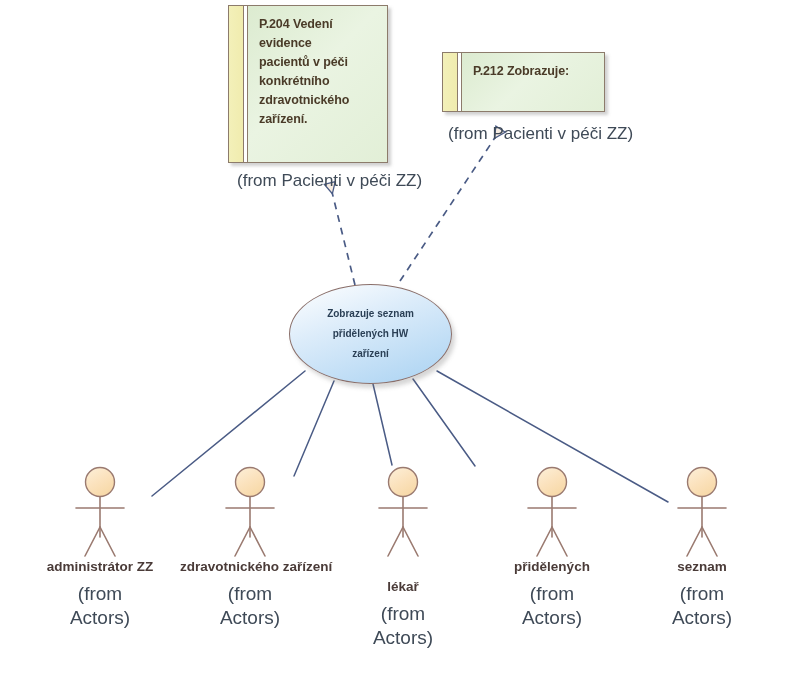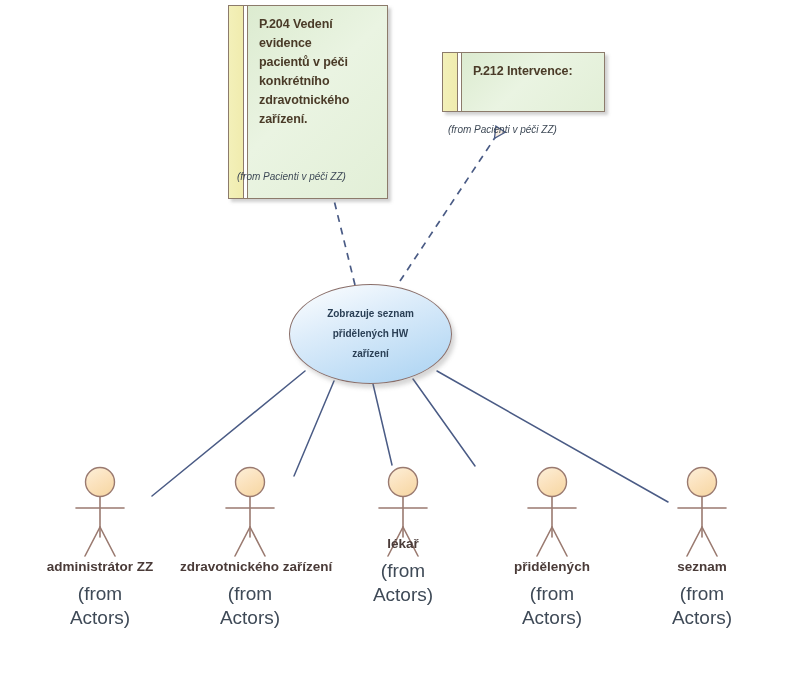--- a/index.html
+++ b/index.html
@@ -55,22 +55,21 @@
     font-size: 12.5px;
     font-weight: bold;
     color: #4a3b28;
     line-height: 19px;
     letter-spacing: -0.1px;
     white-space: pre-line;
   }
 
   .from-label {
     position: absolute;
-    font-size: 10px;
-    font-style: italic;
+    font-size: 17px;
     color: #3f4a57;
     white-space: nowrap;
   }
 
   
   .usecase {
     position: absolute;
     box-sizing: border-box;
     border-radius: 50%;
     border: 1.3px solid #8a6f6a;
@@ -178,39 +177,39 @@
 
   <defs>
     <linearGradient id="headfill" x1="0" y1="0" x2="0.6" y2="1">
       <stop offset="0%" stop-color="#fdf0da"></stop>
       <stop offset="55%" stop-color="#fbe2bd"></stop>
       <stop offset="100%" stop-color="#f7d9a8"></stop>
     </linearGradient>
   </defs>
 </svg>
 
-<div class="req-box" style="left:228px; top:5px; width:160px; height:194px;">
+<div class="req-box" style="left:228px; top:5px; width:160px; height:158px;">
   <div class="req-tab"></div>
   <div class="req-gap"></div>
   <div class="req-body">
     <div class="req-title">P.204  Vedení
 evidence
 pacientů v péči
 konkrétního
 zdravotnického
 zařízení.</div>
   </div>
 </div>
 <div class="from-label" style="left:237px; top:171px;">(from Pacienti v péči ZZ)</div>
 
 <div class="req-box" style="left:442px; top:52px; width:163px; height:60px;">
   <div class="req-tab"></div>
   <div class="req-gap"></div>
   <div class="req-body">
-    <div class="req-title">P.212  Intervence:</div>
+    <div class="req-title">P.212  Zobrazuje:</div>
   </div>
 </div>
 <div class="from-label" style="left:448px; top:124px;">(from Pacienti v péči ZZ)</div>
 
 <div class="usecase" style="left:289px; top:284px; width:163px; height:100px;">
   <div class="usecase-label">Zobrazuje seznam
 přidělených HW
 zařízení</div>
 </div>
 
@@ -219,21 +218,21 @@
   <div class="actor-from" style="white-space: pre-line;">(from
 Actors)</div>
 </div>
 
 <div class="actor" style="left:250px; top:560px;">
   <div class="actor-name">zdravotnického zařízení</div>
   <div class="actor-from" style="white-space: pre-line;">(from
 Actors)</div>
 </div>
 
-<div class="actor" style="left:403px; top:537px;">
+<div class="actor" style="left:403px; top:580px;">
   <div class="actor-name">lékař</div>
   <div class="actor-from" style="white-space: pre-line;">(from
 Actors)</div>
 </div>
 
 <div class="actor" style="left:552px; top:560px;">
   <div class="actor-name">přidělených</div>
   <div class="actor-from" style="white-space: pre-line;">(from
 Actors)</div>
 </div>

